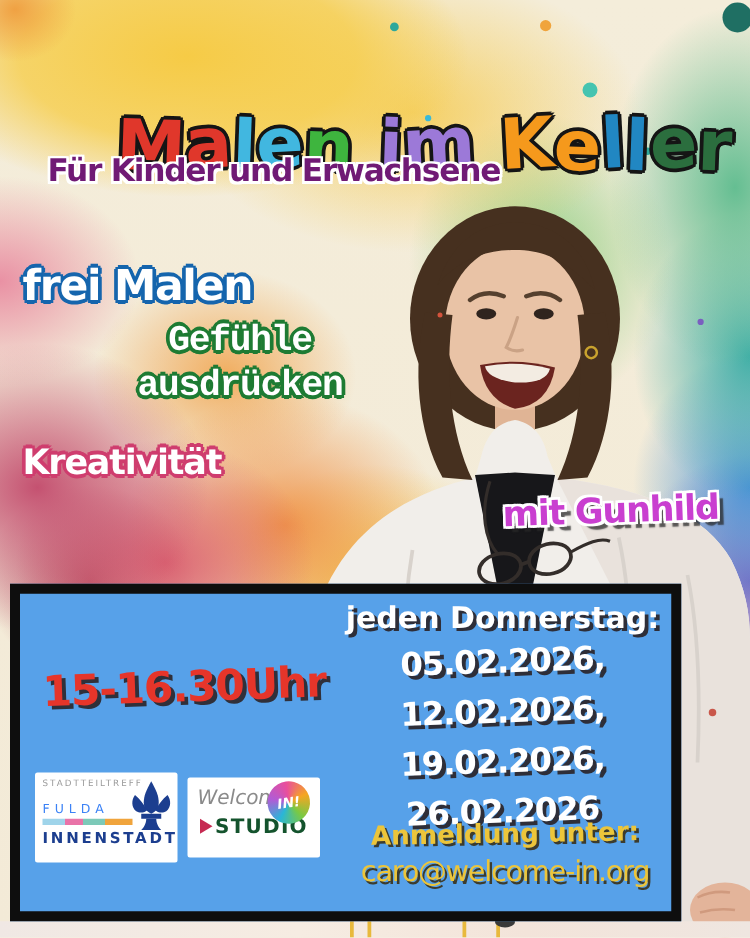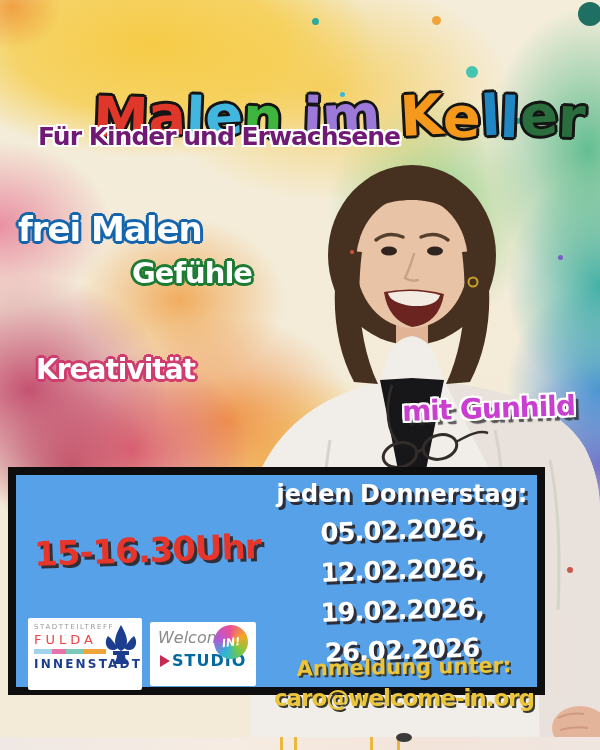--- a/index.html
+++ b/index.html
@@ -49,73 +49,73 @@
     text-shadow:2px 0 #fff,-2px 0 #fff,0 2px #fff,0 -2px #fff,
                 2px 2px #fff,-2px 2px #fff,2px -2px #fff,-2px -2px #fff; }
 
   
   .claim { position:absolute; z-index:2; font-weight:bold; color:#fff; line-height:1.25; }
   .claim-blue { left:18px; top:208px; font-size:34px; letter-spacing:-1px;
     text-shadow:3px 0 #1565ad,-3px 0 #1565ad,0 3px #1565ad,0 -3px #1565ad,
                 2px 2px #1565ad,-2px 2px #1565ad,2px -2px #1565ad,-2px -2px #1565ad; }
   .claim-green { left:92px; top:255px; width:200px; text-align:center; font-size:29px; letter-spacing:-1px;
     text-shadow:3px 0 #1e7b33,-3px 0 #1e7b33,0 3px #1e7b33,0 -3px #1e7b33,
-                2px 2px #1e7b33,-2px 2px #1e7b33,2px -2px #1e7b33,-2px -2px #1e7b33; }
-  .claim-pink { left:18px; top:352px; width:195px; text-align:center; font-size:28px; letter-spacing:-1px;
+                2px 2px #1e7b33,-2px 2px #1e7b33,2px -2px #1e7b33,-2px -2px #1e7b33;font-family:Liberation Mono, monospace; }
+  .claim-pink { left:18px; top:352px; width:195px; text-align:left; font-size:28px; letter-spacing:-1px;
     text-shadow:3px 0 #cf3d6e,-3px 0 #cf3d6e,0 3px #cf3d6e,0 -3px #cf3d6e,
                 2px 2px #cf3d6e,-2px 2px #cf3d6e,2px -2px #cf3d6e,-2px -2px #cf3d6e; }
 
   #with-label { position:absolute; left:402px; top:392px; z-index:2; transform:rotate(-2deg);
     font-size:28px; font-weight:bold; letter-spacing:-1px; color:#c93fd0;
     text-shadow:2px 0 #fff,-2px 0 #fff,0 2px #fff,0 -2px #fff,
                 2px 2px #fff,-2px 2px #fff,2px -2px #fff,-2px -2px #fff,
                 5px 5px 1px rgba(40,40,40,.75); }
 
   
-  #info-box { position:absolute; left:8px; top:467px; width:537px; height:228px; z-index:3;
+  #info-box { position:absolute; left:8px; top:467px; width:537px; height:270px; z-index:3;
     background:#57a1e9; border:8px solid #0e0e0e; }
   .shadowed-white { color:#fff; text-shadow:3px 3px 0 #2e2e38; }
   #schedule-heading { position:absolute; left:248px; top:5px; width:276px; text-align:center;
     font-size:24px; font-weight:bold; }
   #dates-list { position:absolute; left:248px; top:36px; width:276px; text-align:center; }
   .date-line { font-size:26px; font-weight:bold; letter-spacing:-1px; color:#fff;
     text-shadow:3px 3px 0 #2e2e38; height:40px; line-height:38px; transform:rotate(-2deg); }
   #time { position:absolute; left:18px; top:55px; font-size:34px; font-weight:bold; letter-spacing:-1px;
     color:#e6352a; transform:rotate(-2deg); text-shadow:3px 3px 0 #30303a; }
 
   #logo-row { position:absolute; left:12px; top:143px; display:flex; align-items:flex-start; }
   .logo-card { background:#fff; border-radius:2px; }
   #logo-fulda { width:114px; height:72px; padding:5px 22px 4px 6px; position:relative; }
   #logo-fulda .l1 { font-size:7px; letter-spacing:1.6px; color:#9a9a9a; }
-  #logo-fulda .l2 { font-size:13px; letter-spacing:4px; color:#ef4444; margin-top:1px; }
+  #logo-fulda .l2 { font-size:10px; letter-spacing:4px; color:#3b82f6; margin-top:11px; }
   #logo-fulda .stripe { width:72px; height:5px; margin-top:2px;
     background:linear-gradient(90deg,#9fd4ea 0 25%,#e973a8 25% 45%,#7cc9b8 45% 70%,#f0a43c 70% 100%); }
   #logo-fulda .l3 { font-size:12px; font-weight:bold; letter-spacing:2.2px; color:#1c3e8f; margin-top:3px; }
   #logo-fulda svg { position:absolute; right:4px; top:6px; }
 
   #logo-welcome { width:106px; height:64px; margin-left:8px; margin-top:4px; padding:6px 4px; position:relative; }
   #logo-welcome .w1 { font-size:16px; color:#8a8a8a; font-style:italic; margin-left:4px; }
   #logo-welcome .badge { position:absolute; right:8px; top:3px; width:34px; height:34px; border-radius:50%;
     background:conic-gradient(#e94e9c,#f5a623,#7ac943,#29b6d8,#b05cd6,#e94e9c);
     color:#fff; font-weight:bold; font-style:italic; font-size:11px;
     display:flex; align-items:center; justify-content:center; transform:rotate(-8deg); }
   #logo-welcome .w2 { display:flex; align-items:center; margin-top:4px; margin-left:6px; }
   #logo-welcome .tri { width:0; height:0; border-left:10px solid #c62a52;
     border-top:6px solid transparent; border-bottom:6px solid transparent; margin-right:2px; }
-  #logo-welcome .studio { font-size:16px; font-weight:bold; letter-spacing:1px; color:#0369a1; }
+  #logo-welcome .studio { font-size:16px; font-weight:bold; letter-spacing:1px; color:#14532d; }
 
   #address { position:absolute; left:8px; top:218px; width:260px; text-align:center;
     font-size:21px; font-weight:bold; letter-spacing:-0.5px; color:#1a5ca9;
     text-shadow:2px 0 #fff,-2px 0 #fff,0 2px #fff,0 -2px #fff,
                 2px 2px #fff,-2px 2px #fff,2px -2px #fff,-2px -2px #fff; }
   #registration-label { position:absolute; left:258px; top:180px; width:260px; text-align:center;
     font-size:21px; font-weight:bold; color:#ecc53a; transform:rotate(-1deg);
     text-shadow:2px 2px 0 #3c3c2e; }
   #registration-email { position:absolute; left:244px; top:210px; width:288px; text-align:center;
-    font-size:23px; font-weight:bold; letter-spacing:-1px; color:#ecc53a;
+    font-size:23px; font-weight:normal; letter-spacing:-1px; color:#ecc53a;
     text-shadow:2px 2px 0 #3c3c2e; }
 
   
   #bottom-strip { position:absolute; left:0; top:737px; width:600px; height:13px; z-index:2;
     background:linear-gradient(90deg,#f0e8e4 0%,#f6ece2 40%,#f3e4da 70%,#efe6e0 100%); }
   .easel-leg { position:absolute; top:0; width:3px; height:13px; background:#e8b93c; }
   #blob { position:absolute; left:396px; top:-4px; width:16px; height:9px; border-radius:50%; background:#3a3a3a; }
 </style>
 </head>
 <body>
@@ -192,20 +192,21 @@
     <span><span class="tl" style="color: rgb(224, 55, 43);">M</span><span class="tl" style="color: rgb(224, 55, 43);">a</span><span class="tl" style="color: rgb(65, 183, 224);">l</span><span class="tl" style="color: rgb(65, 183, 224);">e</span><span class="tl" style="color: rgb(62, 181, 62);">n</span><span class="tl"> </span><span class="tl" style="color: rgb(156, 121, 216);">i</span><span class="tl" style="color: rgb(156, 121, 216);">m</span><span class="tl"> </span><span class="tl" style="color: rgb(245, 153, 28);">K</span><span class="tl" style="color: rgb(245, 153, 28);">e</span><span class="tl" style="color: rgb(33, 135, 194);">l</span><span class="tl" style="color: rgb(33, 135, 194);">l</span><span class="tl" style="color: rgb(43, 110, 62);">e</span><span class="tl" style="color: rgb(43, 110, 62);">r</span></span>
   </div>
 
   <div id="subtitle">Für Kinder und Erwachsene</div>
 
   <div class="claim claim-blue">
     <div>frei Malen</div>
   </div>
   <div class="claim claim-green">
     <div>Gefühle</div>
+    <div>ausdrücken</div>
   </div>
   <div class="claim claim-pink">
     <div>Kreativität</div>
   </div>
 
   <div id="with-label">mit Gunhild</div>
 
   <div id="info-box">
     <div id="schedule-heading" class="shadowed-white">jeden Donnerstag:</div>
     <div id="dates-list">

